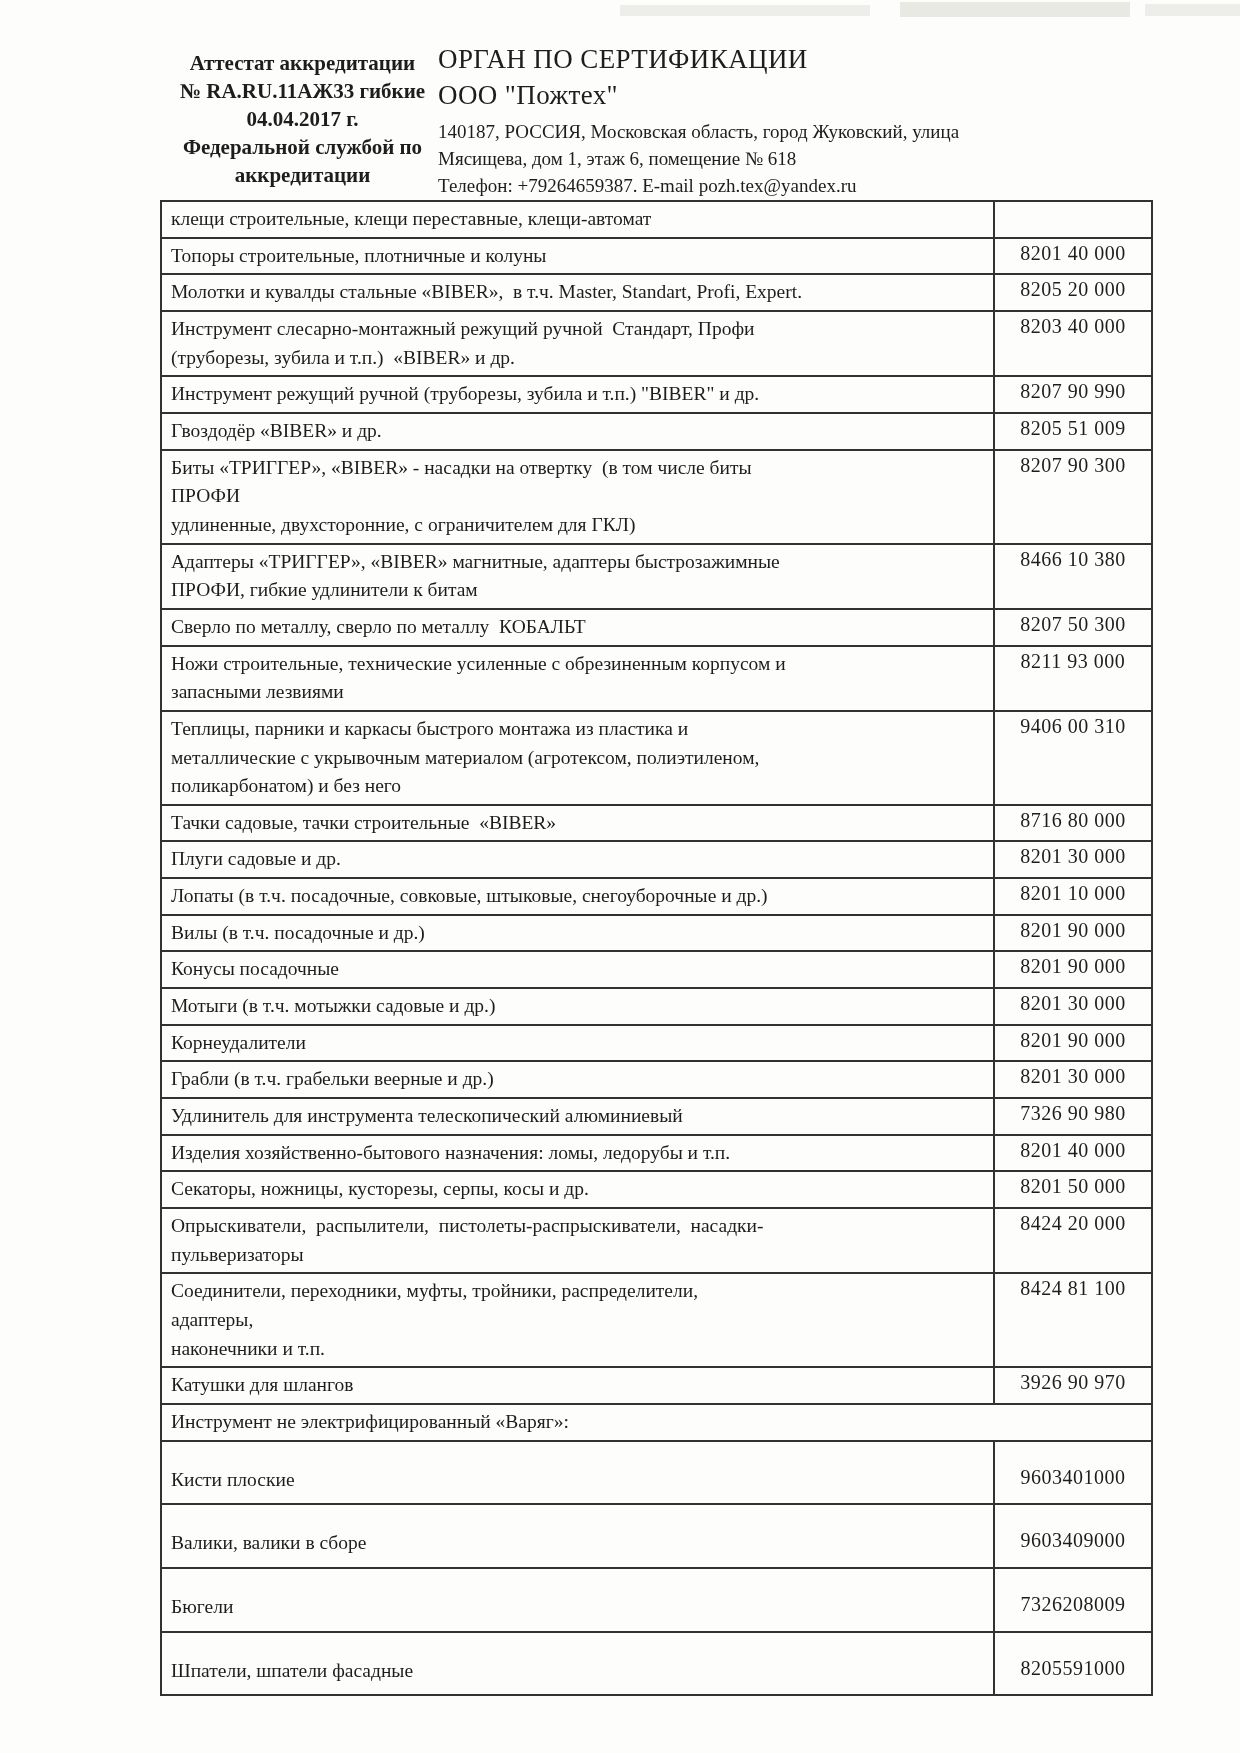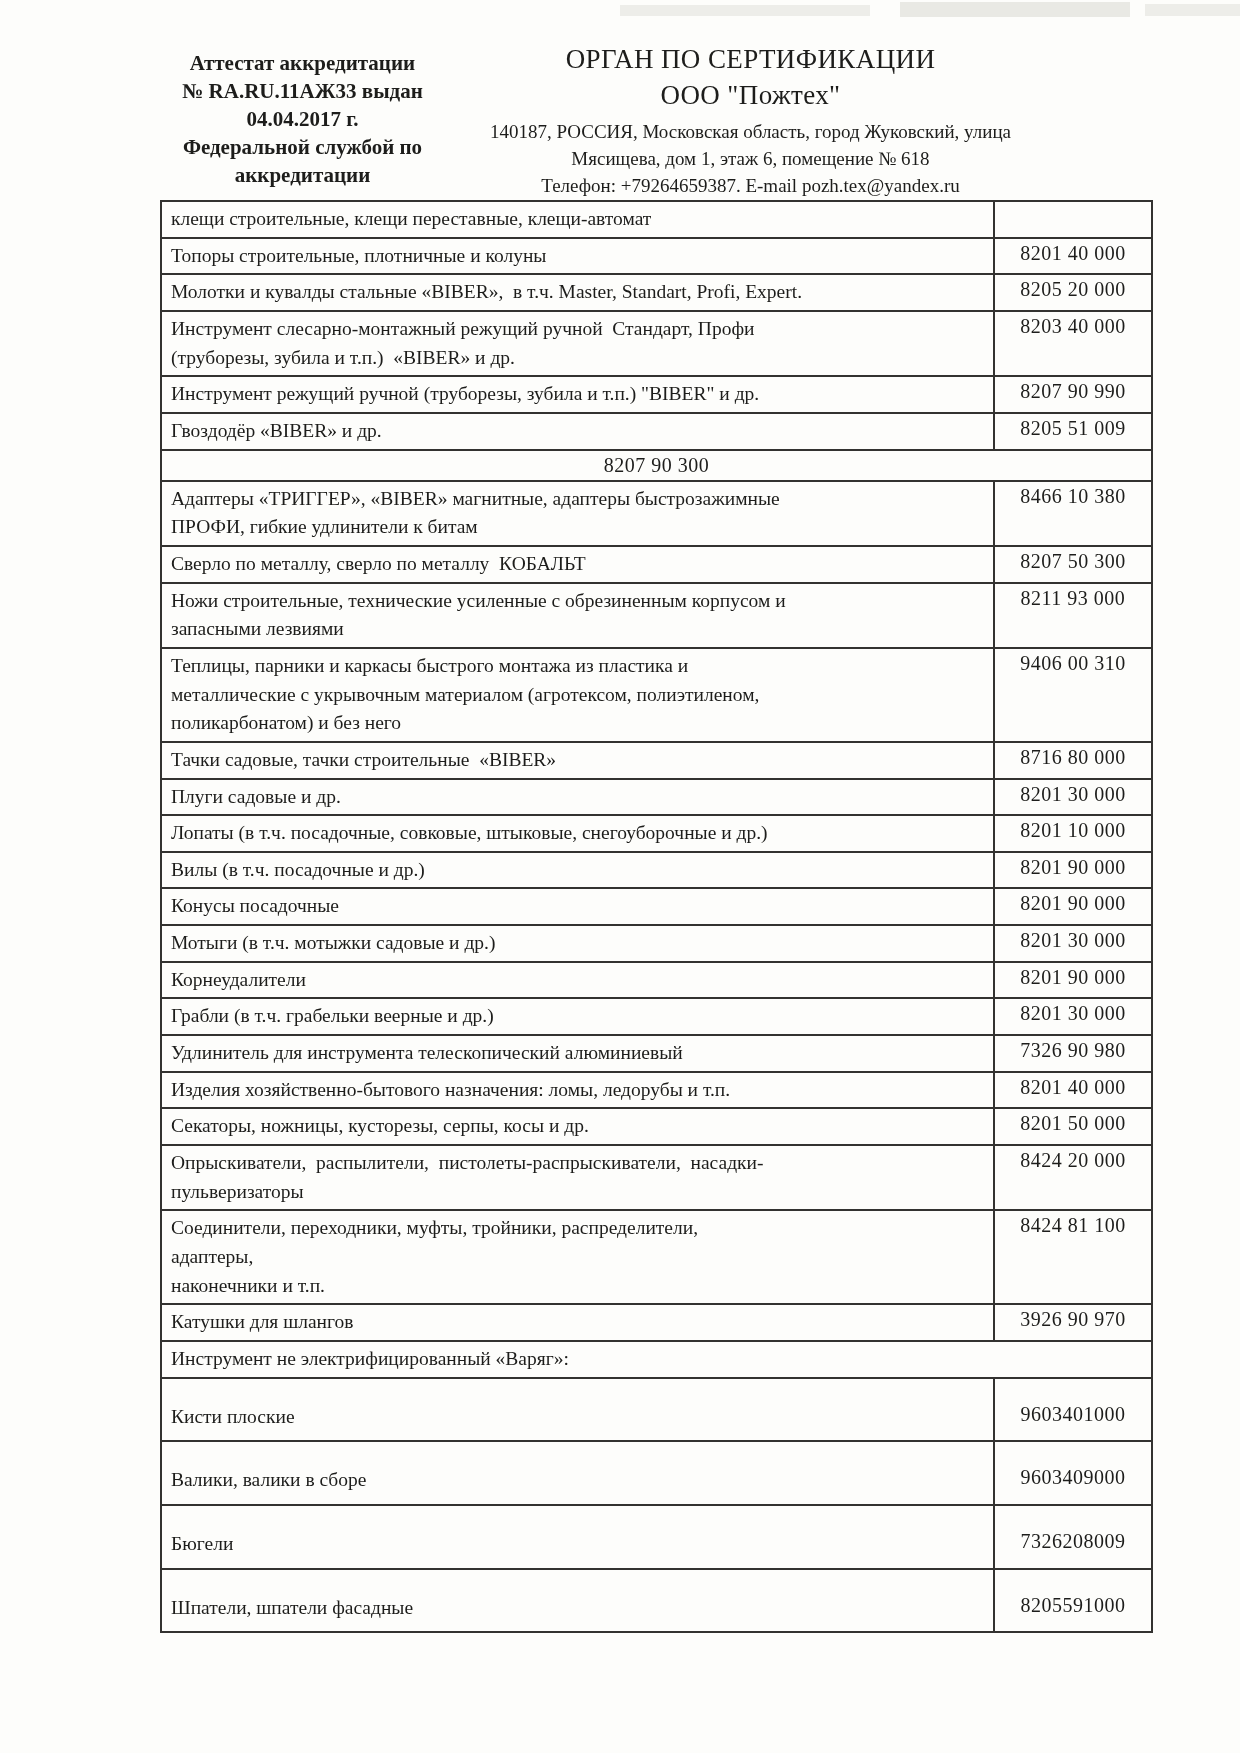--- a/index.html
+++ b/index.html
@@ -23,21 +23,20 @@
   .band.b3{left:1145px;top:4px;width:95px;height:12px;}
 
   
   .accred{
     position:absolute;left:175px;top:50px;width:255px;
     text-align:center;font-weight:bold;
     font-size:21px;line-height:1.33;
   }
   .org{
     position:absolute;left:438px;top:42px;width:625px;
-    text-align:center;
   }
   .org-title{font-size:27px;line-height:1.32;letter-spacing:.4px;}
   .org-addr{margin-top:6px;font-size:19px;line-height:1.42;}
 
   
   .tbl{
     position:absolute;left:160px;top:200px;width:993px;
     border:2px solid var(--border);
     box-sizing:border-box;
     background:var(--paper);
@@ -67,21 +66,21 @@
 <body>
 
 <div class="page">
 
   <div class="band b1"></div>
   <div class="band b2"></div>
   <div class="band b3"></div>
 
   <div class="accred">
     <div>Аттестат аккредитации</div>
-    <div>№ RA.RU.11АЖ33 выдан</div>
+    <div>№ RA.RU.11АЖ33 гибкие</div>
     <div>04.04.2017 г.</div>
     <div>Федеральной службой по</div>
     <div>аккредитации</div>
   </div>
 
   <div class="org">
     <div class="org-title">ОРГАН ПО СЕРТИФИКАЦИИ</div>
     <div class="org-title">ООО "Пожтех"</div>
     <div class="org-addr">
       <div>140187, РОССИЯ, Московская область, город Жуковский, улица</div>
@@ -110,20 +109,23 @@
     </div>
       <div class="row">
       <div class="cell desc">Инструмент режущий ручной (труборезы, зубила и т.п.) "BIBER" и др.</div>
       <div class="cell code">8207 90 990</div>
     </div>
       <div class="row">
       <div class="cell desc">Гвоздодёр «BIBER» и др.</div>
       <div class="cell code">8205 51 009</div>
     </div>
       <div class="row">
+      <div class="cell desc">Биты «ТРИГГЕР», «BIBER» - насадки на отвертку  (в том числе биты
+ПРОФИ
+удлиненные, двухсторонние, с ограничителем для ГКЛ)</div>
       <div class="cell code">8207 90 300</div>
     </div>
       <div class="row">
       <div class="cell desc">Адаптеры «ТРИГГЕР», «BIBER» магнитные, адаптеры быстрозажимные
 ПРОФИ, гибкие удлинители к битам</div>
       <div class="cell code">8466 10 380</div>
     </div>
       <div class="row">
       <div class="cell desc">Сверло по металлу, сверло по металлу  КОБАЛЬТ</div>
       <div class="cell code">8207 50 300</div>

